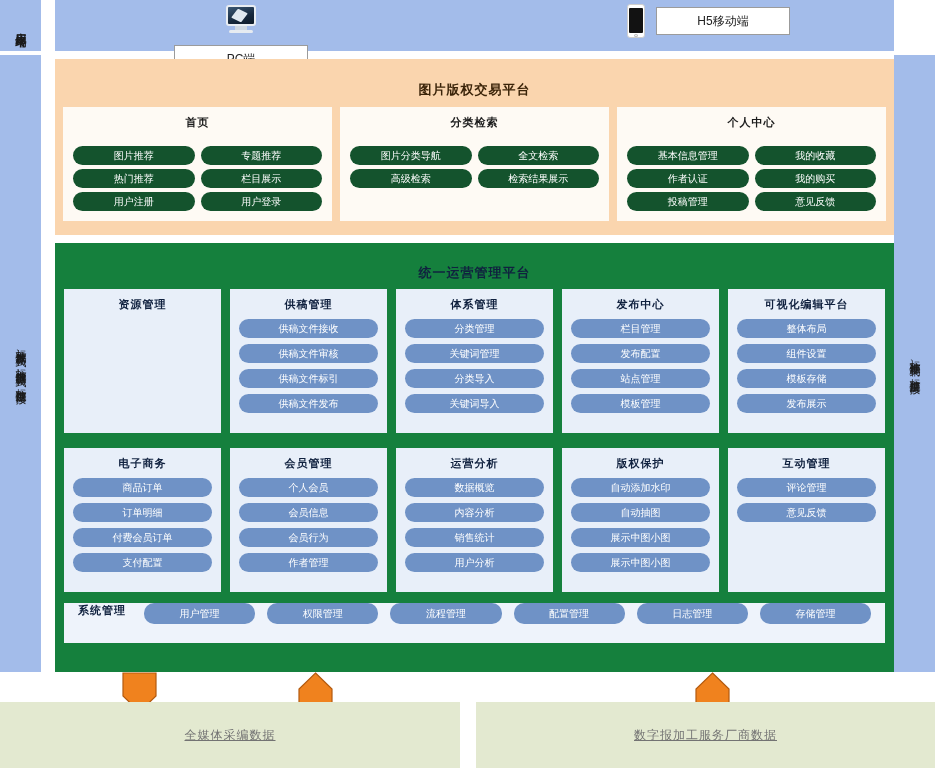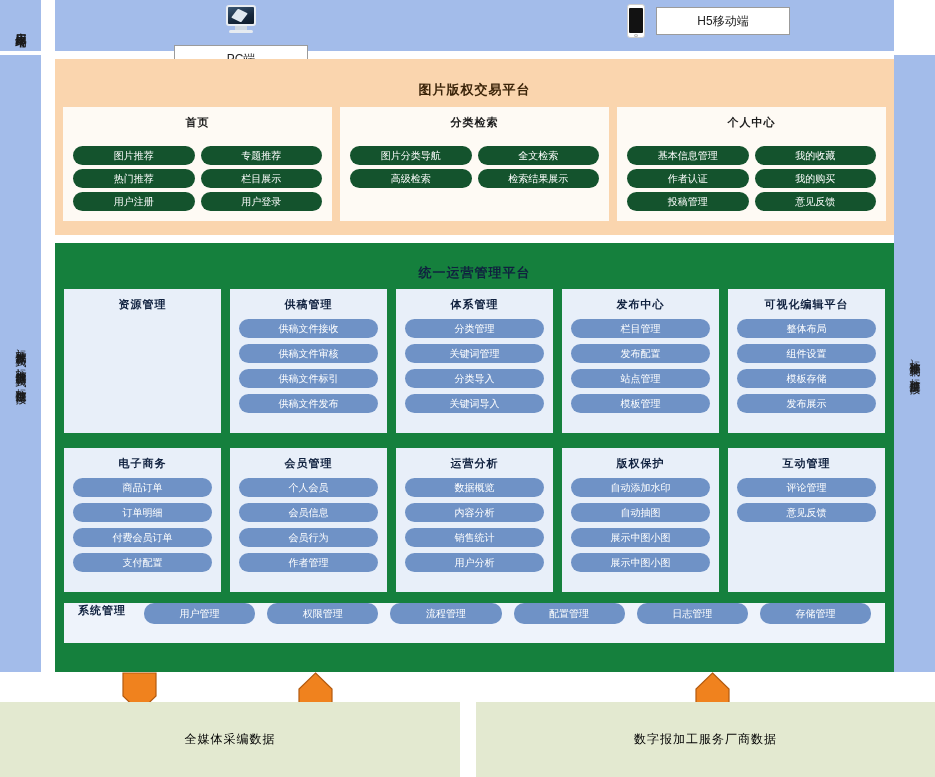--- a/index.html
+++ b/index.html
@@ -140,23 +140,23 @@
     white-space:nowrap;margin-right:6px;
   }
   .sys-strip .pill-blue{flex:1;height:21px;}
 
   
   .arrow{position:absolute;width:35px;height:41px;}
   .arrow svg{display:block;}
 
   
   .green-box{
-    position:absolute;top:702px;height:75px;background:#e3e9d0;
-    display:flex;align-items:center;justify-content:center;
-    font-size:12px;color:#000000;letter-spacing:1px;
+    position:absolute;top:702px;height:66px;background:#e3e9d0;
+    display:flex;align-items:center;justify-content:center;
+    font-size:12px;color:#737373;letter-spacing:1px;text-decoration:underline;
   }
   .green-left{left:0;width:460px;}
   .green-right{left:476px;width:459px;}
 </style>
 </head>
 <body>
 
 <div id="root">
 
   <div class="rail rail-top-left">应用终端</div>

